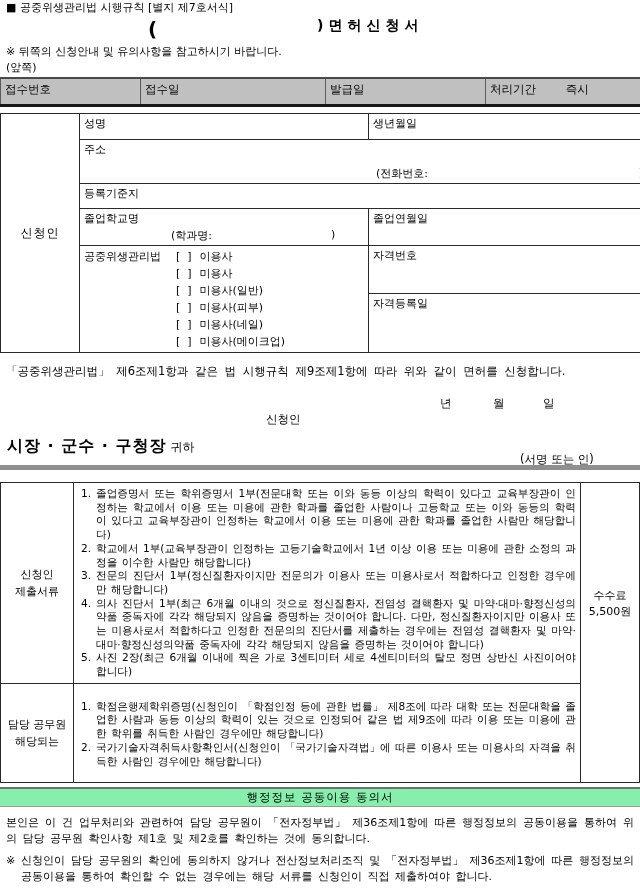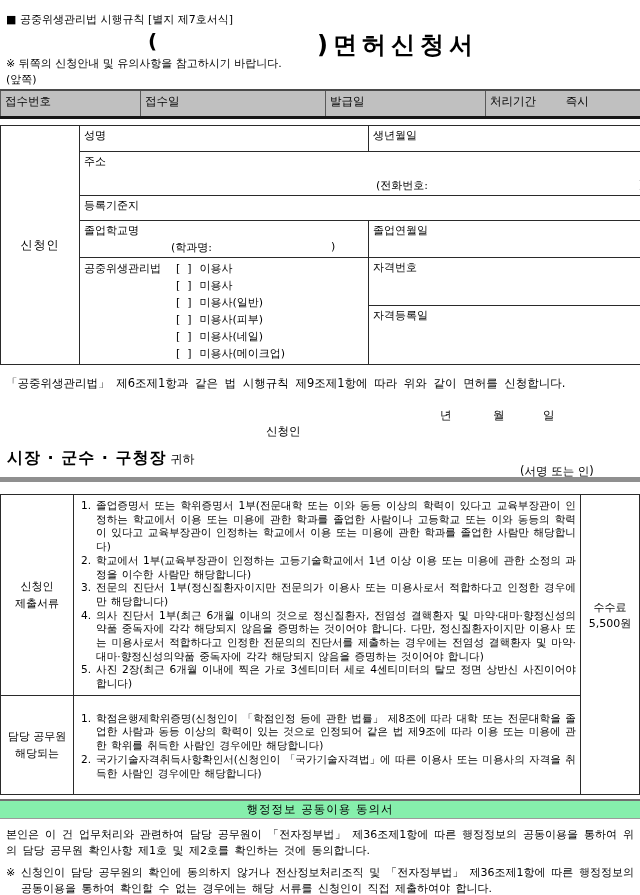--- a/index.html
+++ b/index.html
@@ -1,24 +1,24 @@
 <!DOCTYPE html>
 <html><head>
 <meta charset="utf-8">
 <style>
   html,body{margin:0;padding:0;background:#fff;}
   .page{
     position:relative;width:640px;height:895px;overflow:hidden;background:#fff;
     font-family:"DejaVu Sans","Liberation Sans",sans-serif;color:#000;
   }
   
-  .top-note{margin:12px 0 0 6px;font-size:11px;letter-spacing:0px;}
+  .top-note{margin:0 0 0 6px;font-size:11px;letter-spacing:0px;}
   .title-row{position:relative;height:25px;margin-top:2px;}
   .t-paren{position:absolute;left:148px;top:0;font-size:20px;font-weight:bold;}
-  .t-main{position:absolute;left:317px;top:0;font-size:24px;font-weight:bold;letter-spacing:5px;white-space:pre;}
+  .t-main{position:absolute;left:317px;top:0;font-size:14px;font-weight:bold;letter-spacing:5px;white-space:pre;}
   .notice{margin:2px 0 0 6px;font-size:11px;}
   .notice-row{display:flex;justify-content:space-between;margin:1px 6px 2px 6px;font-size:11px;}
   
   table{border-collapse:collapse;table-layout:fixed;width:640px;}
   td{border:1px solid #2a2a2a;font-size:11px;vertical-align:top;padding:2px 4px;overflow:hidden;}
   
   table.receipt td{background:#c0c0c0;border:1px solid #5a5a5a;border-top:2px solid #4a4a4a;border-bottom:3px solid #161616;height:20px;font-size:11.5px;padding-top:3px;}
   .proc-val{margin-left:26px;}
   
   table.applicant{margin-top:6px;}

